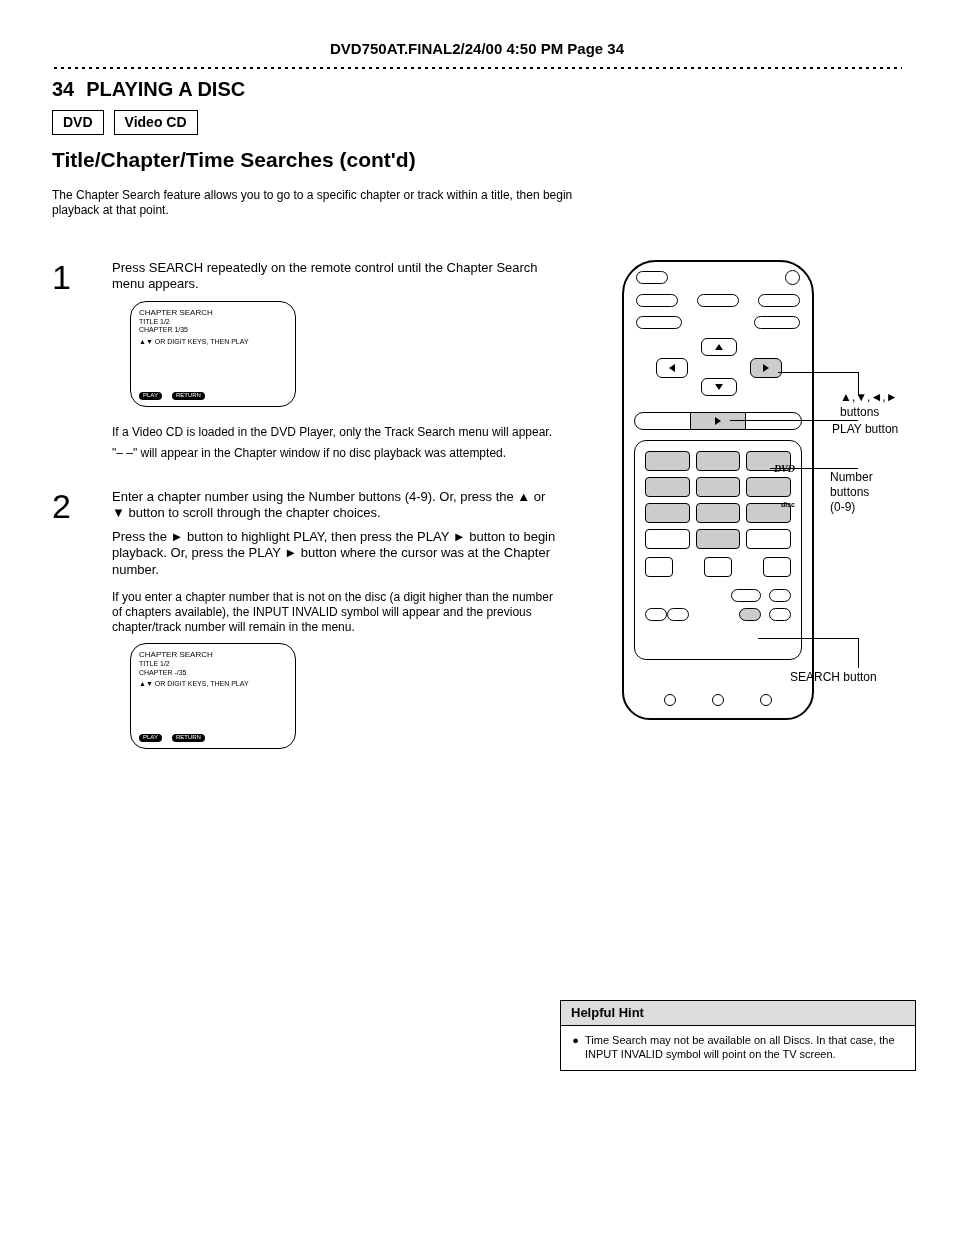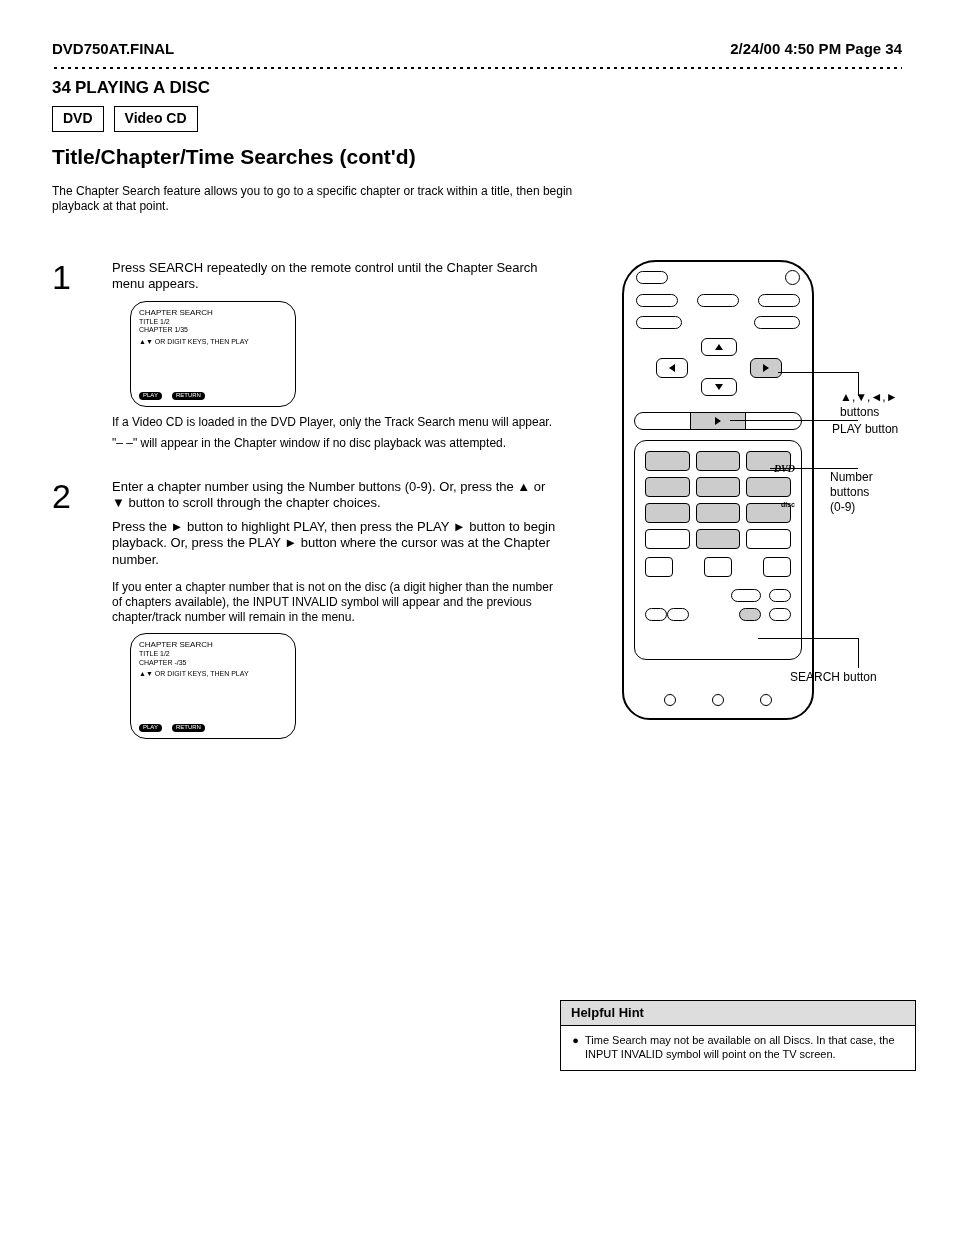--- a/index.html
+++ b/index.html
@@ -1,18 +1,18 @@
 <!DOCTYPE html>
 <html><head>
 <meta charset="utf-8">
 <style>
 html,body{margin:0;padding:0}
 body{width:954px;height:1235px;font-family:Arial,Helvetica,sans-serif;color:#000;font-size:12px;line-height:1.25;position:relative;background:#fff}
 .page{position:relative;padding:40px 52px 0 52px}
-.hdr{display:flex;justify-content:space-between;font-size:15px;font-weight:bold}
+.hdr{display:flex;justify-content:center;font-size:15px;font-weight:bold}
 .dots{margin-top:6px;height:6px;background-image:radial-gradient(#000 1.5px,transparent 1.5px);background-size:7px 6px;background-repeat:repeat-x}
 .tags{margin-top:8px;display:flex;gap:10px}
 .tag{border:1.5px solid #000;padding:3px 10px;font-size:14px;font-weight:bold}
 .title{margin-top:12px;font-size:21px;font-weight:bold}
 .intro{margin-top:14px;font-size:12px;max-width:560px}
 .leftcol{position:absolute;left:52px;top:260px;width:508px}
 .step{display:flex;margin-bottom:28px}
 .stepnum{flex:0 0 60px;font-size:34px;line-height:1;font-weight:normal}
 .stepbody{flex:1;font-size:12px}
 .stepbody .lead{font-size:13px;margin-bottom:6px}
@@ -76,21 +76,21 @@
 
 <div class="page">
 
  <div class="hdr">
    <span>DVD750AT.FINAL</span>
    <span>2/24/00  4:50 PM  Page 34</span>
  </div>
 
  <div class="dots"></div>
 
- <div style="display:flex;gap:4px;font-size:17px;font-weight:bold;margin-top:6px">
+ <div style="display:flex;gap:12px;font-size:20px;font-weight:bold;margin-top:6px">
    <span>34</span>
    <span>PLAYING A DISC</span>
  </div>
 
  <div class="tags">
    <span class="tag">DVD</span>
    <span class="tag">Video CD</span>
  </div>
 
  <div class="title">Title/Chapter/Time Searches (cont'd)</div>
@@ -107,29 +107,29 @@
         <div class="scrtitle">CHAPTER SEARCH</div>
         <div>TITLE     1/2</div>
         <div>CHAPTER   1/35</div>
         <div style="margin-top:3px">▲▼ OR DIGIT KEYS, THEN PLAY</div>
         <div class="scrfoot">
           <span class="sbtn">PLAY</span>
           <span class="sbtn">RETURN</span>
         </div>
       </div>
 
-      <div style="margin-top:8px">If a Video CD is loaded in the DVD Player, only the Track Search menu will appear.</div>
+      <div style="margin-top:18px">If a Video CD is loaded in the DVD Player, only the Track Search menu will appear.</div>
       <div style="margin-top:6px">"– –" will appear in the Chapter window if no disc playback was attempted.</div>
     </div>
   </div>
 
   <div class="step">
     <div class="stepnum">2</div>
     <div class="stepbody">
-      <div class="lead">Enter a chapter number using the Number buttons (0-9). Or, press the ▲ or ▼ button to scroll through the chapter choices.</div>
+      <div class="lead">Enter a chapter number using the Number buttons (4-9). Or, press the ▲ or ▼ button to scroll through the chapter choices.</div>
       <div class="lead" style="margin-top:8px">Press the ► button to highlight PLAY, then press the PLAY ► button to begin playback. Or, press the PLAY ► button where the cursor was at the Chapter number.</div>
       <div style="margin-top:12px">If you enter a chapter number that is not on the disc (a digit higher than the number of chapters available), the INPUT INVALID symbol will appear and the previous chapter/track number will remain in the menu.</div>
 
       <div class="screen">
         <div class="scrtitle">CHAPTER SEARCH</div>
         <div>TITLE     1/2</div>
         <div>CHAPTER   -/35</div>
         <div style="margin-top:3px">▲▼ OR DIGIT KEYS, THEN PLAY</div>
         <div class="scrfoot">
           <span class="sbtn">PLAY</span>

